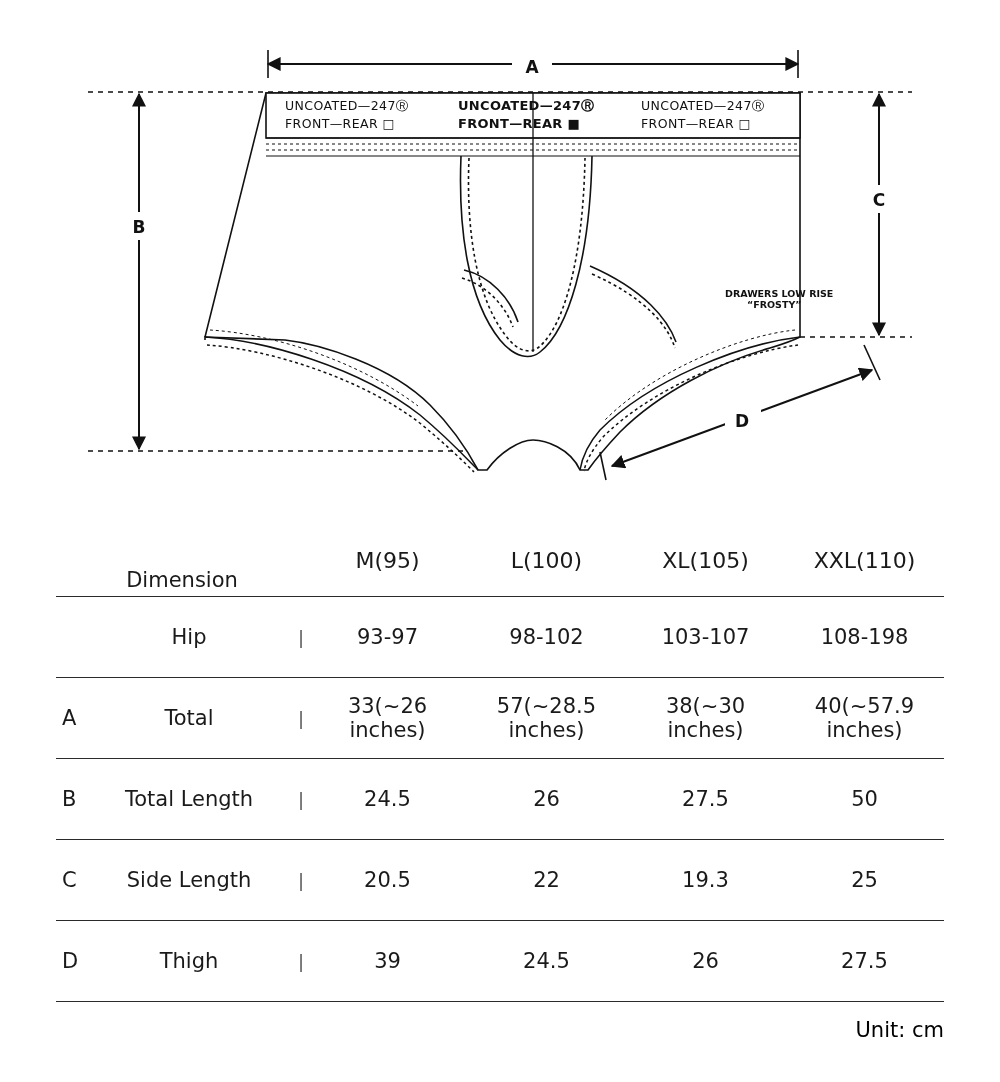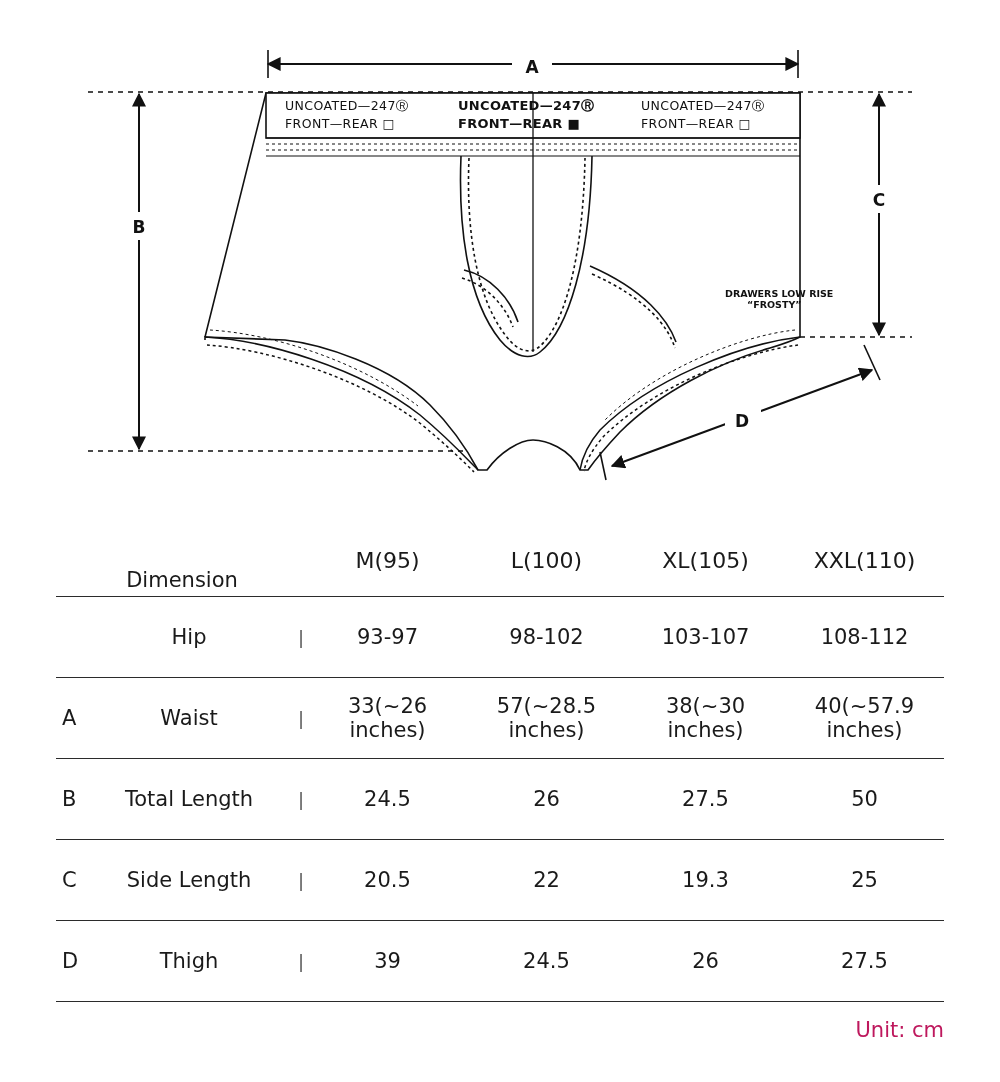--- a/index.html
+++ b/index.html
@@ -97,21 +97,21 @@
     flex: none;
     text-align: center;
   }
   .small-val { font-size: 19.5px; }
 
   #unit-note {
     position: absolute;
     top: 1018px;
     right: 56px;
     font-size: 21px;
-    color: #be185d;
+    color: #000000;
   }
 
   .svg-txt {
     font-family: "DejaVu Sans", sans-serif;
     fill: #111;
   }
 </style>
 </head>
 <body>
 
@@ -257,28 +257,28 @@
         <td class="label-cell">
           <div class="label-inner">
             <span class="dim-letter"></span>
             <span class="dim-name">Hip</span>
             <span class="tick">|</span>
           </div>
         </td>
         <td>93-97</td>
         <td>98-102</td>
         <td>103-107</td>
-        <td>108-112</td>
+        <td>108-198</td>
       </tr>
 
       <tr class="body-row">
         <td class="label-cell">
           <div class="label-inner">
             <span class="dim-letter">A</span>
-            <span class="dim-name">Waist</span>
+            <span class="dim-name">Total</span>
             <span class="tick">|</span>
           </div>
         </td>
         <td class="small-val">33(~26 inches)</td>
         <td class="small-val">57(~28.5 inches)</td>
         <td class="small-val">38(~30 inches)</td>
         <td class="small-val">40(~57.9 inches)</td>
       </tr>
 
       <tr class="body-row">

